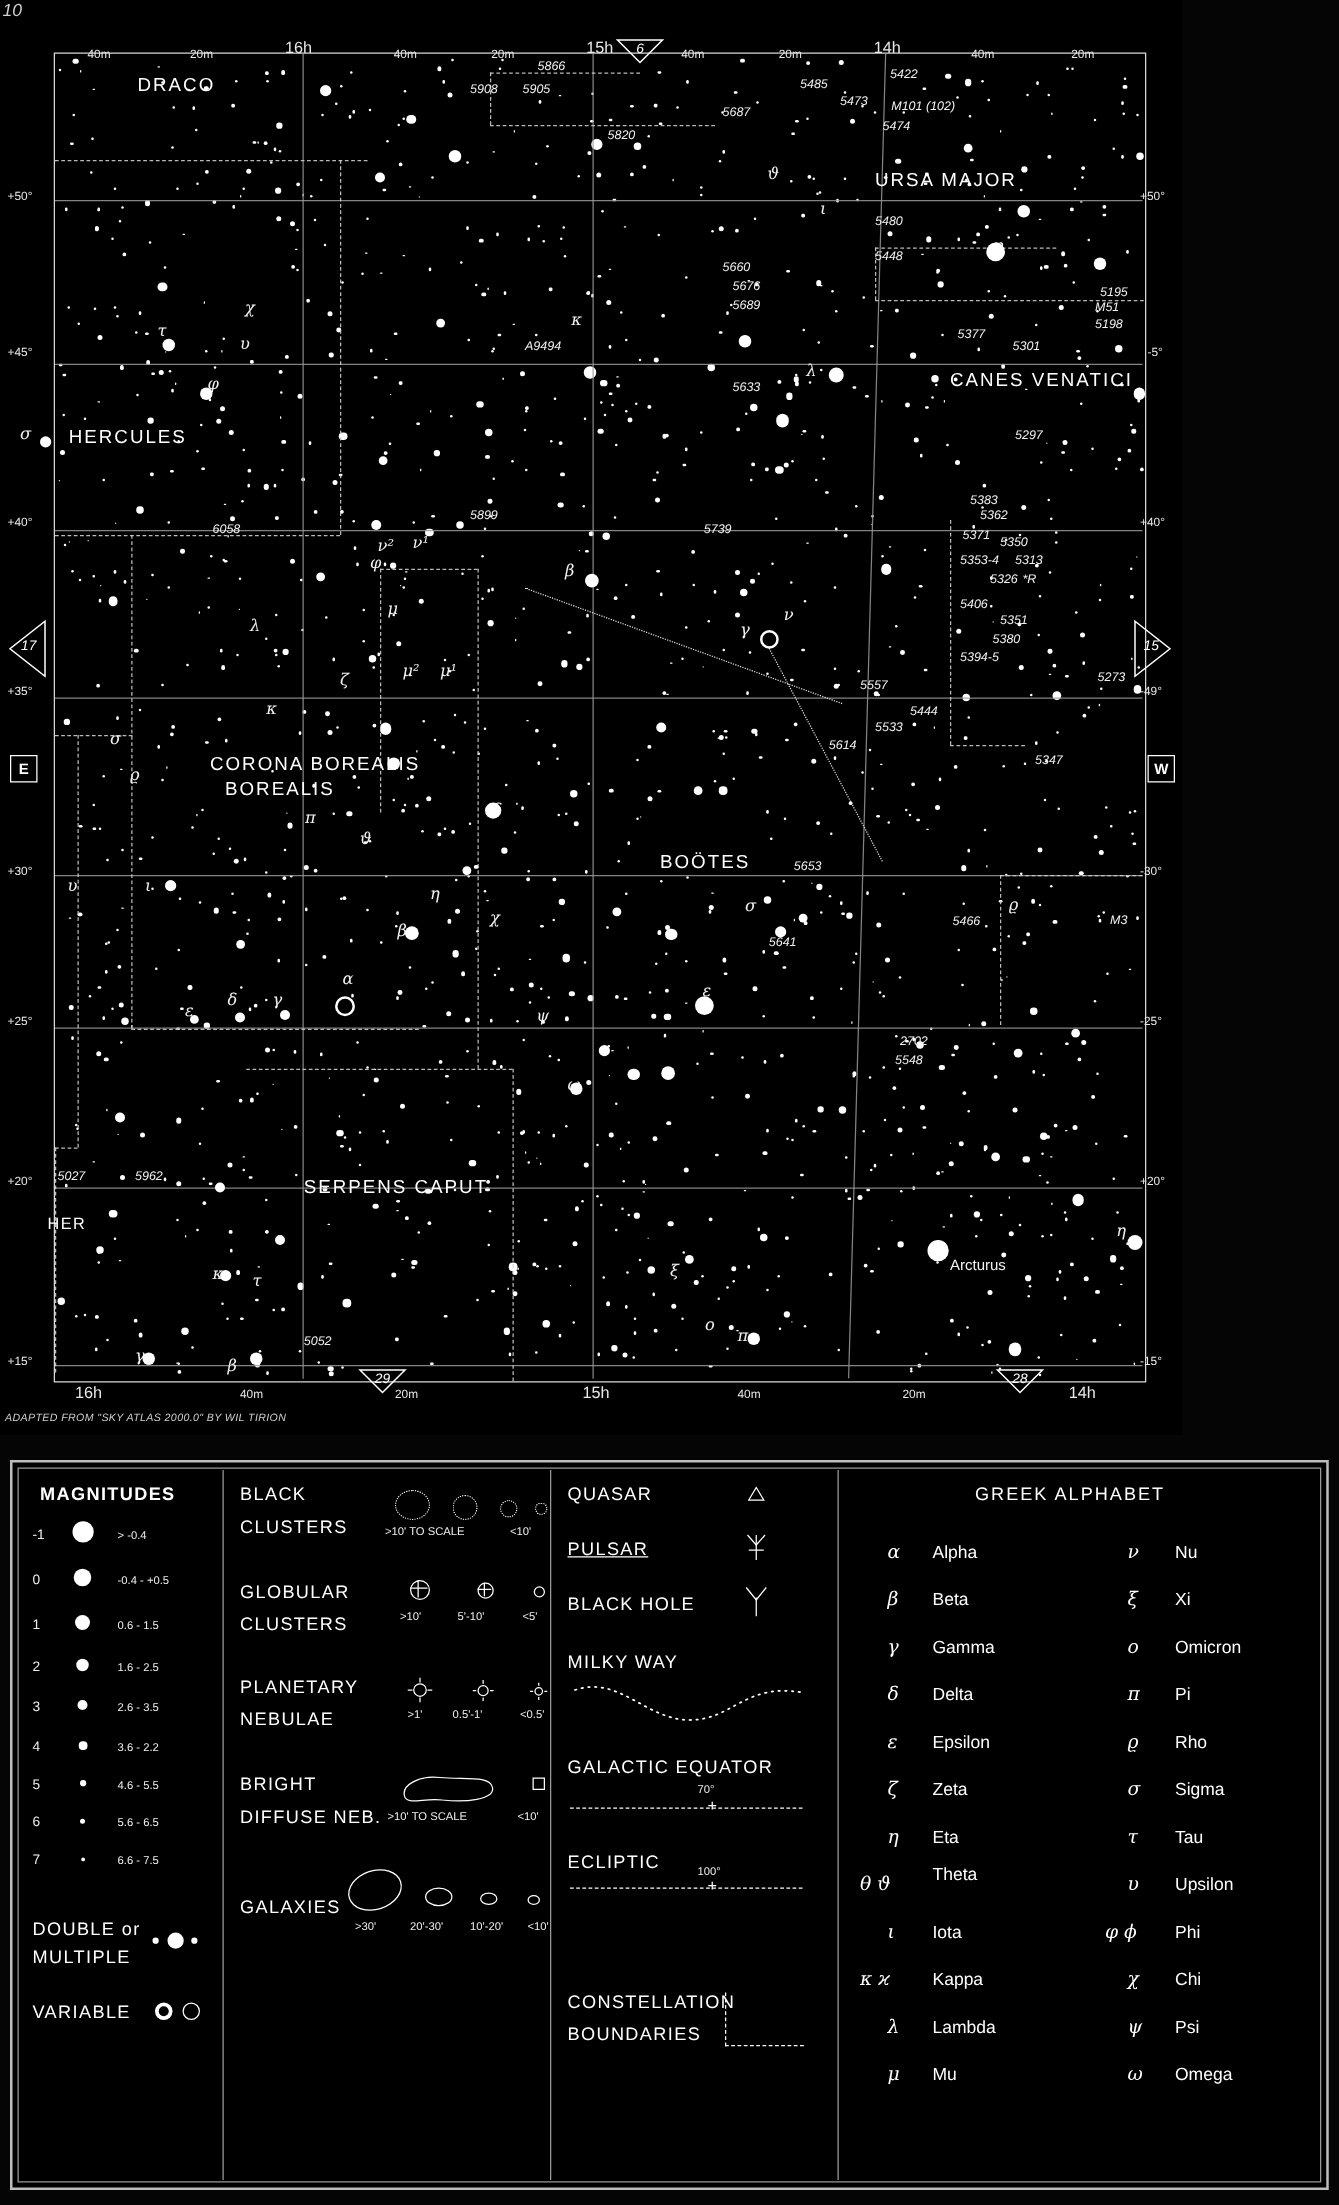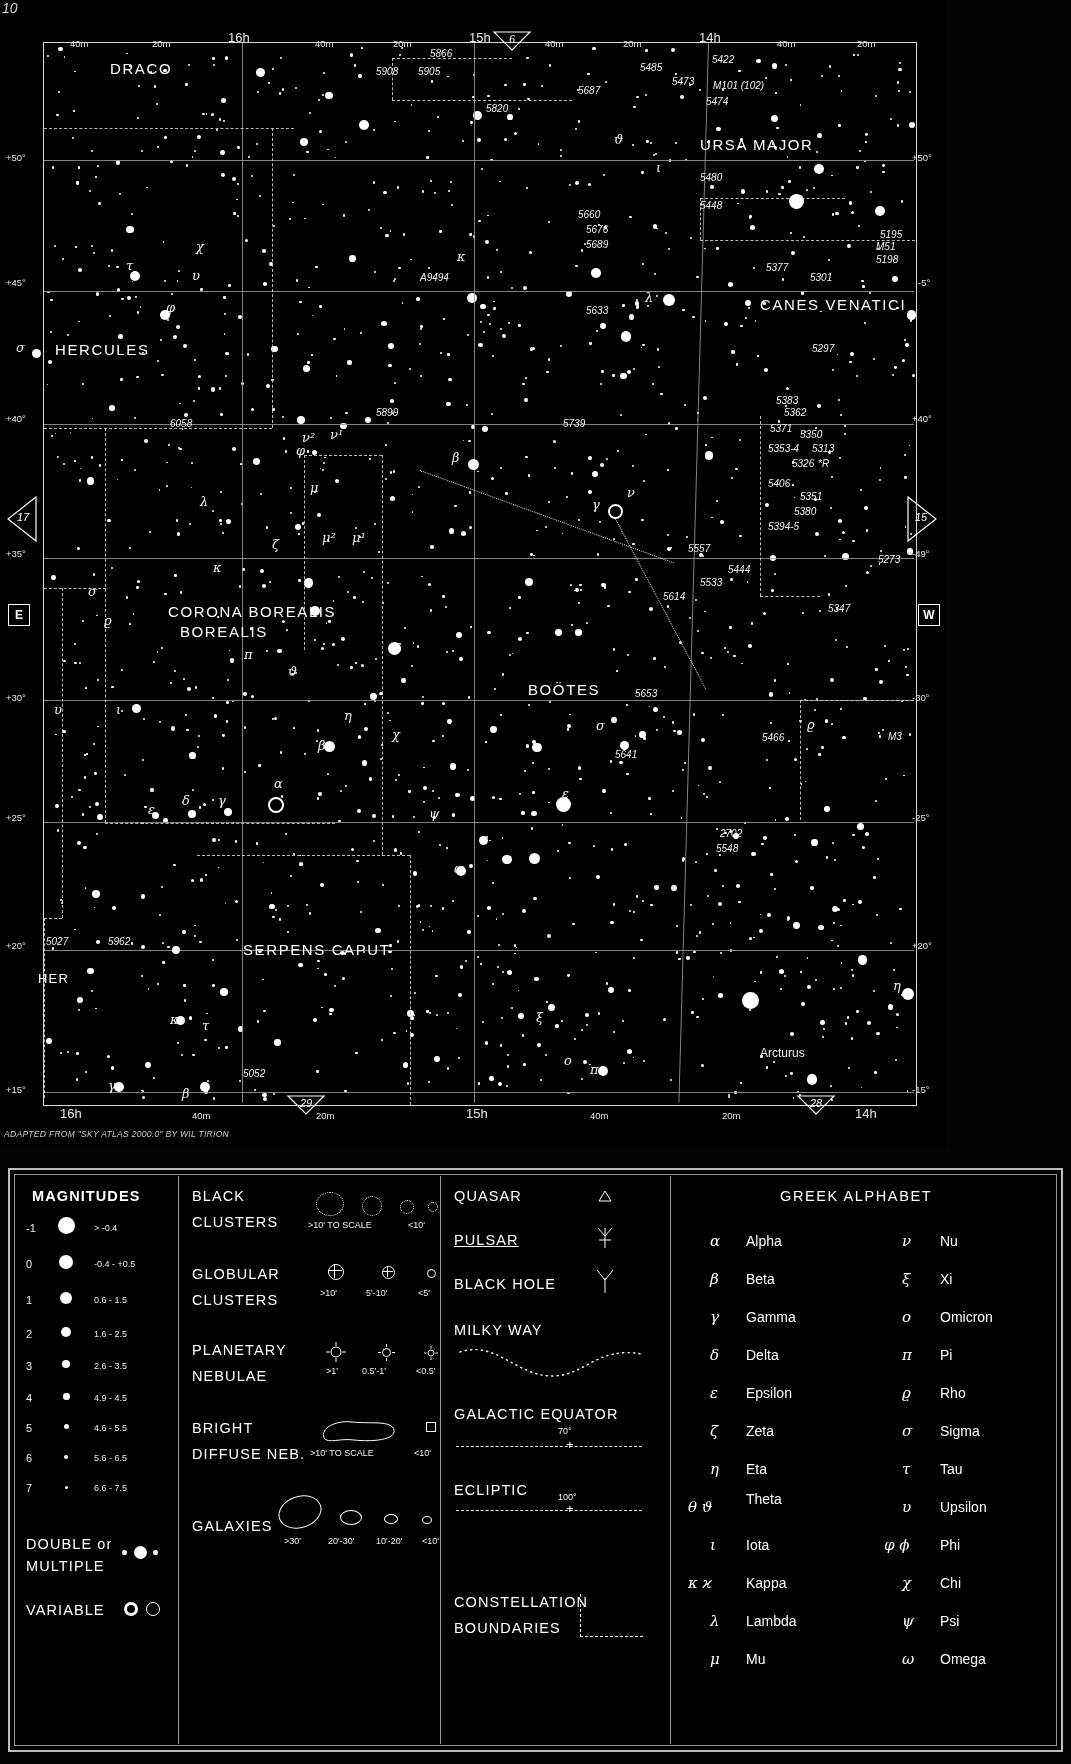--- a/index.html
+++ b/index.html
@@ -1537,21 +1537,21 @@
     <div class="con" style="left:110px;top:60px;">DRACO</div>
     <div class="con" style="left:700px;top:136px;">URSA MAJOR</div>
     <div class="con" style="left:760px;top:296px;">CANES VENATICI</div>
     <div class="con" style="left:55px;top:341px;">HERCULES</div>
     <div class="con" style="left:168px;top:603px;">CORONA BOREALIS</div>
     <div class="con" style="left:180px;top:623px;">BOREALIS</div>
     <div class="con" style="left:528px;top:681px;">BOÖTES</div>
     <div class="con" style="left:243px;top:941px;">SERPENS CAPUT</div>
     <div class="con sm" style="left:38px;top:971px;">HER</div>
 
-    <div class="lbl" style="left:760px;top:1005px;font-size:12px;margin-top:41px;">Arcturus</div>
+    <div class="lbl" style="left:760px;top:1005px;font-size:12px;">Arcturus</div>
     <div class="star" style="left:742px;top:992px;width:17px;height:17px;"></div>
 
     <div class="ew" style="left:8px;top:604px;">E</div>
     <div class="ew" style="left:918px;top:604px;">W</div>
 
     <div class="tri" style="left:492px;top:30px;">
       <svg width="40" height="22">
           <polygon points="2,2 38,2 20,20" fill="none" stroke="#fff" stroke-width="1.2"></polygon>
         </svg>
       <span>6</span>
@@ -1612,21 +1612,21 @@
     <div class="lbl it" style="left:770px;top:423px;">5371</div>
     <div class="lbl it" style="left:800px;top:429px;">5350</div>
     <div class="lbl it" style="left:768px;top:443px;">5353-4</div>
     <div class="lbl it" style="left:812px;top:443px;">5313</div>
     <div class="lbl it" style="left:792px;top:458px;">5326</div>
     <div class="lbl it" style="left:818px;top:458px;">*R</div>
     <div class="lbl it" style="left:768px;top:478px;">5406</div>
     <div class="lbl it" style="left:800px;top:491px;">5351</div>
     <div class="lbl it" style="left:794px;top:506px;">5380</div>
     <div class="lbl it" style="left:768px;top:521px;">5394-5</div>
-    <div class="lbl it" style="left:878px;top:537px;margin-top:17px;">5273</div>
+    <div class="lbl it" style="left:878px;top:537px;">5273</div>
     <div class="lbl it" style="left:688px;top:543px;">5557</div>
     <div class="lbl it" style="left:700px;top:577px;">5533</div>
     <div class="lbl it" style="left:728px;top:564px;">5444</div>
     <div class="lbl it" style="left:663px;top:591px;">5614</div>
     <div class="lbl it" style="left:828px;top:603px;">5347</div>
     <div class="lbl it" style="left:635px;top:688px;">5653</div>
     <div class="lbl it" style="left:615px;top:749px;">5641</div>
     <div class="lbl it" style="left:762px;top:732px;">5466</div>
     <div class="lbl it" style="left:888px;top:731px;">M3</div>
     <div class="lbl it" style="left:720px;top:828px;">2702</div>
@@ -1741,21 +1741,21 @@
     <div class="ltxt" style="left:16px;top:158px;">2</div>
     <div class="mag" style="left:51px;top:157px;width:10px;height:10px;"></div>
     <div class="ltxt sm" style="left:84px;top:159px;">1.6 - 2.5</div>
 
     <div class="ltxt" style="left:16px;top:190px;">3</div>
     <div class="mag" style="left:52px;top:190px;width:8px;height:8px;"></div>
     <div class="ltxt sm" style="left:84px;top:191px;">2.6 - 3.5</div>
 
     <div class="ltxt" style="left:16px;top:222px;">4</div>
     <div class="mag" style="left:53px;top:223px;width:6.5px;height:6.5px;"></div>
-    <div class="ltxt sm" style="left:84px;top:223px;">4.9 - 4.5</div>
+    <div class="ltxt sm" style="left:84px;top:223px;">3.6 - 2.2</div>
 
     <div class="ltxt" style="left:16px;top:252px;">5</div>
     <div class="mag" style="left:54px;top:254px;width:5px;height:5px;"></div>
     <div class="ltxt sm" style="left:84px;top:253px;">4.6 - 5.5</div>
 
     <div class="ltxt" style="left:16px;top:282px;">6</div>
     <div class="mag" style="left:54px;top:285px;width:4px;height:4px;"></div>
     <div class="ltxt sm" style="left:84px;top:283px;">5.6 - 6.5</div>
 
     <div class="ltxt" style="left:16px;top:312px;">7</div>

